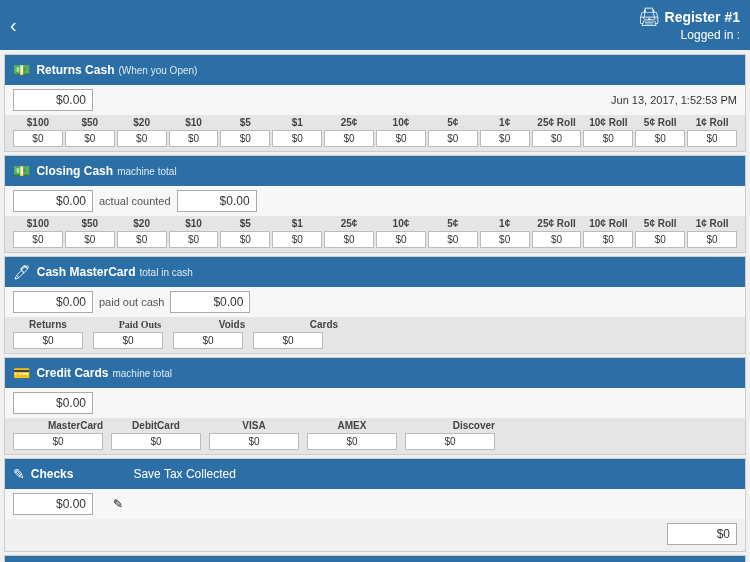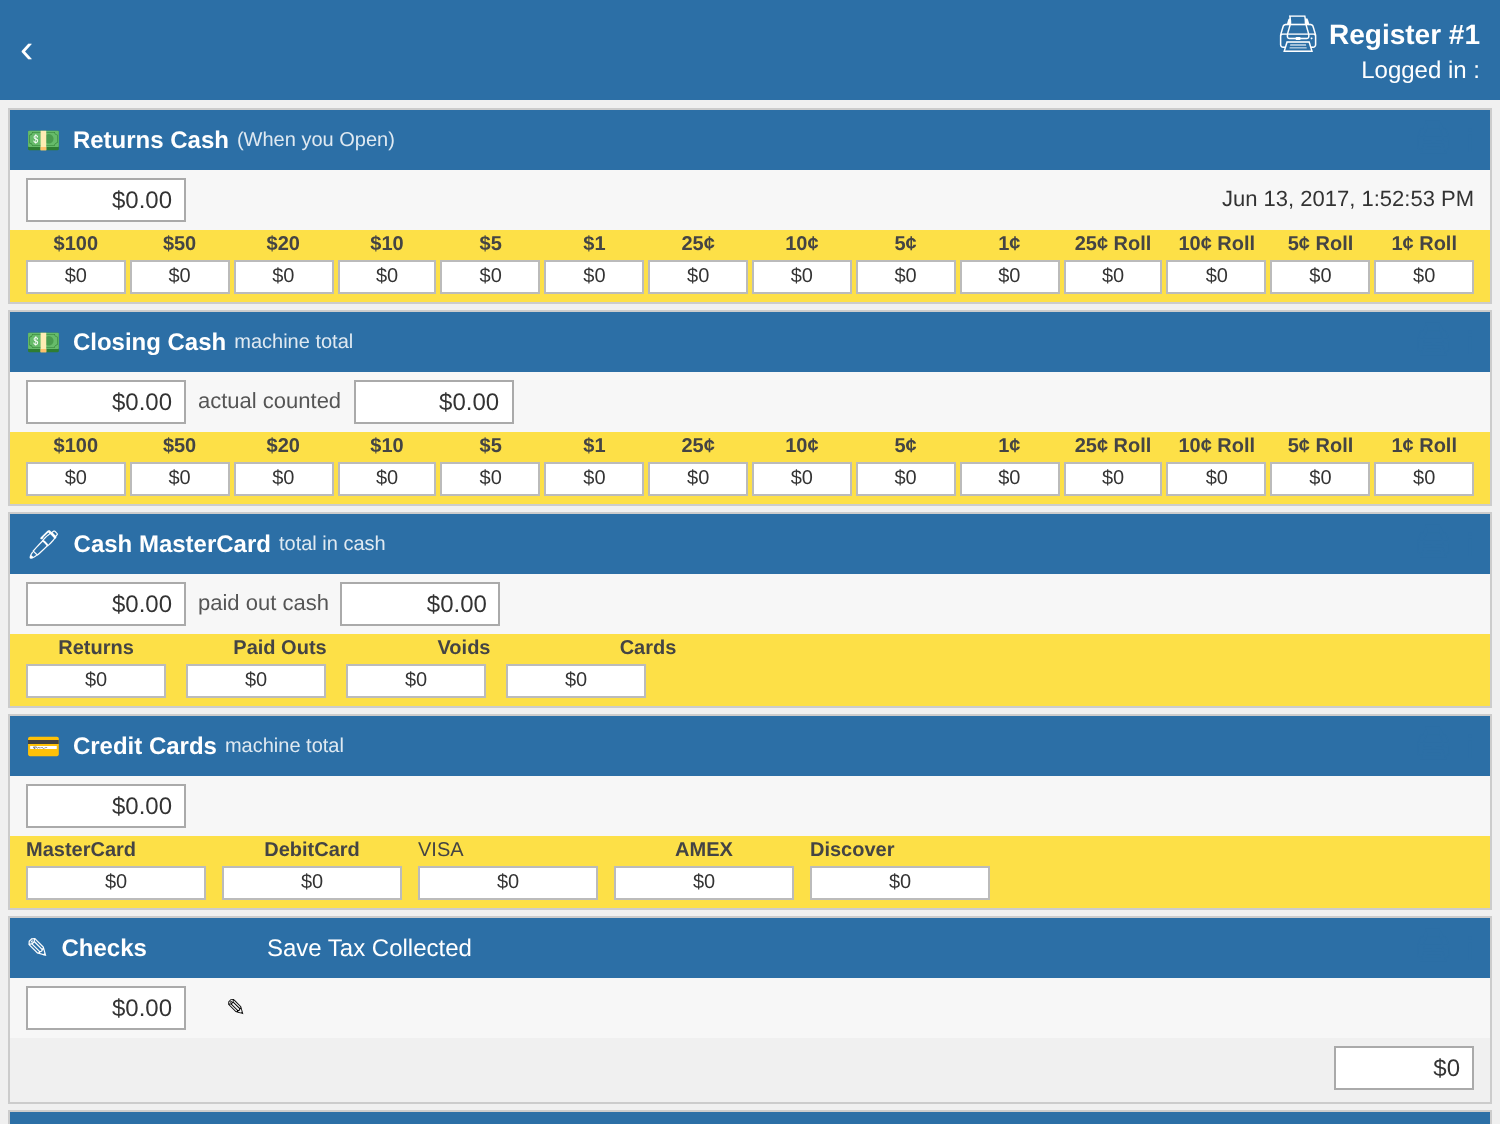--- a/index.html
+++ b/index.html
@@ -27,21 +27,21 @@
     .amount-field { border: 1px solid #aaa; background: white; padding: 3px 6px; width: 80px; text-align: right; font-size: 12px; color: #333; }
     .label-sm { font-size: 11px; color: #555; margin: 0 6px; }
 
     .datetime { margin-left: auto; font-size: 11px; color: #333; }
 
     
     .action-icons { margin-left: auto; display: flex; gap: 6px; }
     .action-icon { color: #2c6fa6; font-size: 16px; cursor: pointer; }
 
     
-    .denoms-container { padding: 2px 8px 4px; background: #fde047; }
+    .denoms-container { padding: 2px 8px 4px; background: #e5e5e5; }
     .denoms-labels { display: flex; gap: 2px; margin-bottom: 2px; }
     .denoms-labels span { font-size: 10px; color: #444; font-weight: bold; text-align: center; }
     .denoms-values { display: flex; gap: 2px; }
     .denoms-values input { border: 1px solid #bbb; background: white; text-align: center; font-size: 10px; color: #333; padding: 2px 0; }
 
     
     .blue-bar { background: #2c6fa6; display: flex; align-items: center; padding: 6px 10px; color: white; }
 
     
     .checks-row { display: flex; align-items: center; padding: 4px 8px; background: #f7f7f7; }
@@ -174,21 +174,21 @@
       </div>
     </div>
     <div class="section-row">
       <input class="amount-field" type="text" value="$0.00" style="">
       <span class="label-sm">paid out cash</span>
       <input class="amount-field" type="text" value="$0.00" style="">
     </div>
     <div class="denoms-container">
       <div class="denoms-labels" style="gap:22px;">
         <span style="width:70px;text-align:center;">Returns</span>
-        <span style="width:70px;">Paid Outs</span>
+        <span style="width:70px;font-family:Liberation Serif, serif;">Paid Outs</span>
         <span style="width:70px;text-align:center;">Voids</span>
         <span style="width:70px;text-align:center;">Cards</span>
       </div>
       <div class="denoms-values" style="gap:10px;">
         <input style="width: 70px;" type="text" readonly="" value="$0">
         <input style="width: 70px;" type="text" readonly="" value="$0">
         <input style="width: 70px;" type="text" readonly="" value="$0">
         <input style="width: 70px;" type="text" readonly="" value="$0">
       </div>
     </div>
@@ -202,25 +202,25 @@
       <div class="action-icons">
         <span class="action-icon">🖨</span>
         <span class="action-icon">ℹ</span>
       </div>
     </div>
     <div class="section-row">
       <input class="amount-field" type="text" readonly="" value="$0.00" style="">
     </div>
     <div class="denoms-container">
       <div class="denoms-labels" style="gap:8px;" id="card-labels">
-          <span style="font-size: 10px; color: rgb(68, 68, 68); font-weight: bold; text-align: left; width: 90px;">MasterCard</span>
+          <span style="font-size: 10px; color: rgb(68, 68, 68); font-weight: bold; text-align: right; width: 90px;">MasterCard</span>
           <span style="font-size: 10px; color: rgb(68, 68, 68); font-weight: bold; text-align: center; width: 90px;">DebitCard</span>
-          <span style="font-size: 10px; color: rgb(68, 68, 68); font-weight: normal; text-align: left; width: 90px;">VISA</span>
+          <span style="font-size: 10px; color: rgb(68, 68, 68); font-weight: bold; text-align: center; width: 90px;">VISA</span>
           <span style="font-size: 10px; color: rgb(68, 68, 68); font-weight: bold; text-align: center; width: 90px;">AMEX</span>
-          <span style="font-size: 10px; color: rgb(68, 68, 68); font-weight: bold; text-align: left; width: 90px;">Discover</span>
+          <span style="font-size: 10px; color: rgb(68, 68, 68); font-weight: bold; text-align: right; width: 90px;">Discover</span>
         </div>
       <div class="denoms-values" style="gap:8px;" id="card-values">
           <input type="text" readonly="" value="$0" style="border: 1px solid rgb(187, 187, 187); background: white; text-align: center; font-size: 10px; color: rgb(51, 51, 51); padding: 2px 0px; width: 90px;">
           <input type="text" readonly="" value="$0" style="border: 1px solid rgb(187, 187, 187); background: white; text-align: center; font-size: 10px; color: rgb(51, 51, 51); padding: 2px 0px; width: 90px;">
           <input type="text" readonly="" value="$0" style="border: 1px solid rgb(187, 187, 187); background: white; text-align: center; font-size: 10px; color: rgb(51, 51, 51); padding: 2px 0px; width: 90px;">
           <input type="text" readonly="" value="$0" style="border: 1px solid rgb(187, 187, 187); background: white; text-align: center; font-size: 10px; color: rgb(51, 51, 51); padding: 2px 0px; width: 90px;">
           <input type="text" readonly="" value="$0" style="border: 1px solid rgb(187, 187, 187); background: white; text-align: center; font-size: 10px; color: rgb(51, 51, 51); padding: 2px 0px; width: 90px;">
         </div>
     </div>
   </div>

